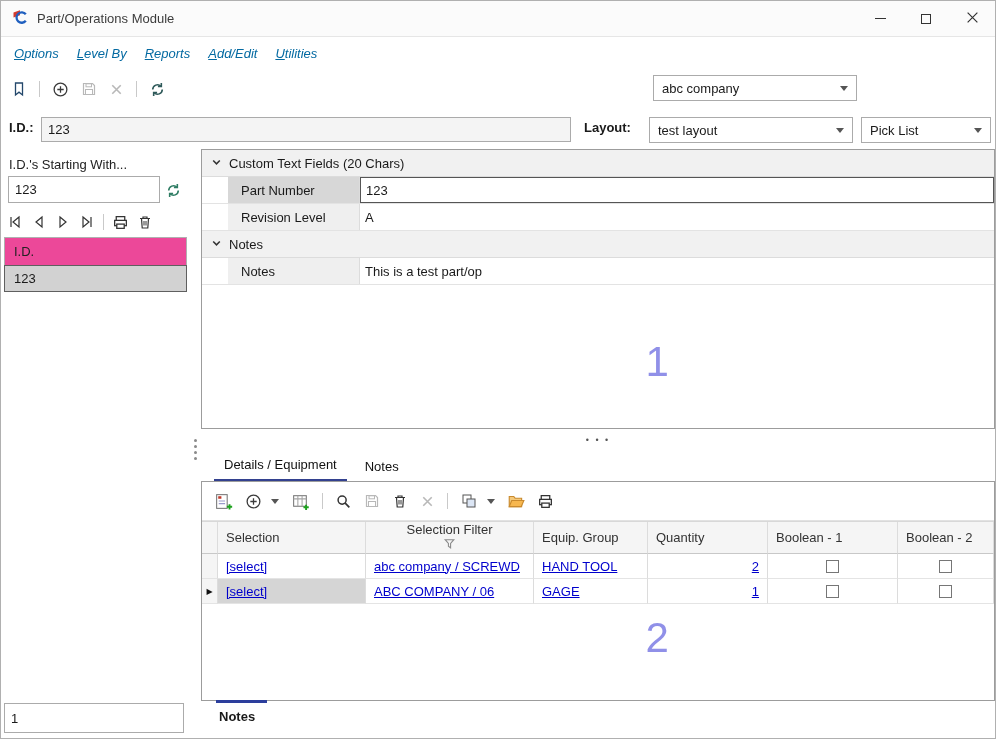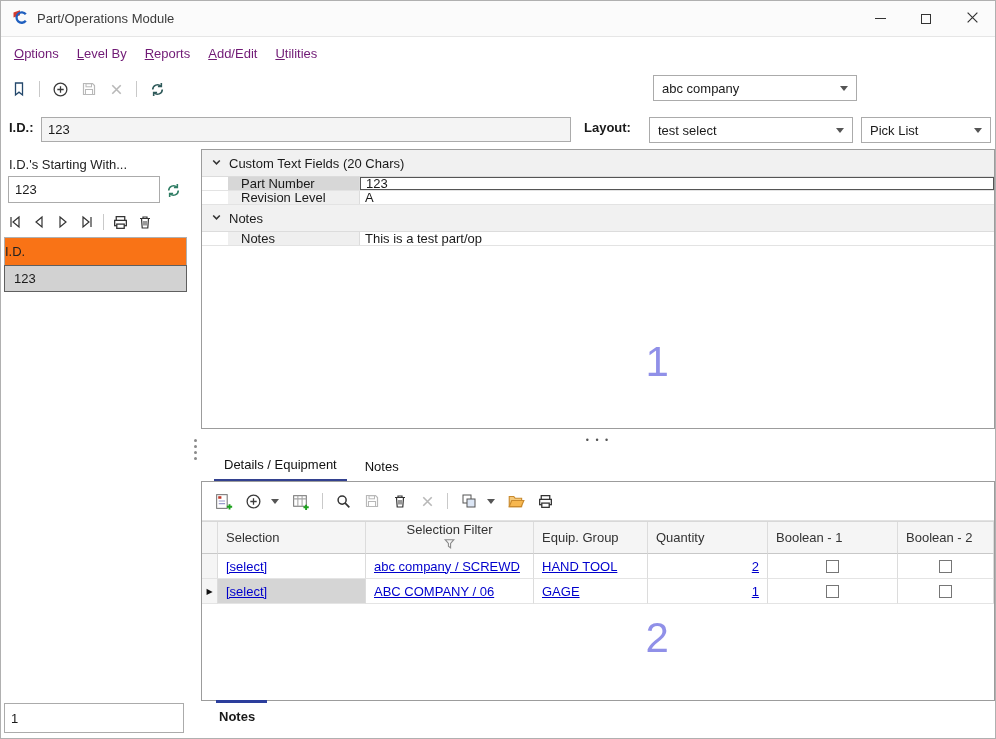--- a/index.html
+++ b/index.html
@@ -10,21 +10,21 @@
   
   #titlebar { position:absolute; left:0; top:0; width:100%; height:36px; background:#fbfbfb; border-bottom:1px solid #e6e6e6; display:flex; align-items:center; padding-left:10px; }
   #titlebar .app-title { margin-left:8px; color:#3c3c3c; }
   .win-controls { margin-left:auto; display:flex; height:100%; }
   .win-btn { width:46px; height:100%; display:flex; align-items:center; justify-content:center; background:transparent; border:none; }
   .min-glyph { width:11px; height:1px; background:#333; display:block; }
   .max-glyph { width:10px; height:10px; border:1px solid #333; display:block; }
 
   
   #menubar { position:absolute; left:0; top:37px; width:100%; height:31px; display:flex; align-items:center; padding-left:4px; background:#fff; }
-  .menu-item { display:inline-block; padding:6px 9px; color:#701a75; }
+  .menu-item { display:inline-block; padding:6px 9px; color:#0369a1;font-style:italic; }
   .menu-item::first-letter { text-decoration:underline; }
 
   
   #main-toolbar { position:absolute; left:0; top:68px; width:100%; height:40px; background:#fff; }
   .tb-left { position:absolute; left:10px; top:8px; display:flex; align-items:center; gap:12px; height:24px; }
   .tb-sep { width:1px; height:16px; background:#c9c9c9; }
   .icon-btn { background:transparent; border:none; padding:0; display:flex; align-items:center; gap:3px; height:20px; }
   .icon-btn svg { display:block; }
 
   
@@ -44,34 +44,34 @@
   #layout-combo { left:648px; top:8px; width:204px; }
   #view-combo { left:860px; top:8px; width:130px; }
 
   
   #sidebar { position:absolute; left:0; top:148px; width:200px; bottom:0; background:#fff; }
   #starting-label { position:absolute; left:8px; top:8px; color:#222; }
   #filter-input { position:absolute; left:7px; top:27px; width:152px; height:27px; }
   #filter-refresh { position:absolute; left:164px; top:31px; }
   #nav-row { position:absolute; left:6px; top:62px; display:flex; align-items:center; gap:8px; height:22px; }
   #id-list { position:absolute; left:3px; top:88px; width:183px; }
-  .list-header { height:29px; background:#f97316; border:1px solid #b0b0b0; display:flex; align-items:center; color:#222; }
+  .list-header { height:29px; background:#ec4899; border:1px solid #b0b0b0; display:flex; align-items:center; padding-left:9px; color:#222; }
   .list-row-sel { height:27px; background:#d2d2d2; border:1px solid #5f5f5f; margin-top:-1px; display:flex; align-items:center; padding-left:9px; }
   #record-input { position:absolute; left:3px; bottom:5px; width:180px; height:30px; }
   #v-splitter { position:absolute; right:4px; top:290px; display:flex; flex-direction:column; gap:3px; }
   #v-splitter i { width:3px; height:3px; background:#8a8a8a; border-radius:50%; }
 
   
   #main { position:absolute; left:200px; top:148px; right:0; bottom:0; }
 
   
   #panel1 { position:absolute; left:0; top:0; right:0; height:280px; border:1px solid #9c9c9c; background:#fff; overflow:hidden; }
   .section-header { height:27px; background:#f1f1f1; border-bottom:1px solid #dcdcdc; display:flex; align-items:center; gap:7px; padding-left:9px; }
   .section-title { font-weight:normal; }
-  .prop-row { display:flex; height:14px; border-bottom:1px solid #e3e3e3; }
+  .prop-row { display:flex; height:27px; border-bottom:1px solid #e3e3e3; }
   .prop-indent { width:26px; background:#fff; }
   .prop-label { width:132px; background:#efefef; border-right:1px solid #dcdcdc; display:flex; align-items:center; padding-left:13px; }
   .prop-label.selected { background:#d7d7d7; }
   .prop-value { flex:1; display:flex; align-items:center; padding-left:5px; background:#fff; }
   .prop-value.focused { border:1px solid #555; }
   .watermark { position:absolute; font-size:42px; color:#9090e8; pointer-events:none; }
   #watermark1 { left:56%; top:188px; }
 
   
   #h-splitter { position:absolute; left:0; top:280px; right:0; height:20px; text-align:center; color:#555; font-size:9px; letter-spacing:2px; padding-top:6px; }
@@ -195,21 +195,21 @@
       <span class="combo-text">abc company</span>
       <span class="combo-arrow"></span>
     </div>
   </div>
 
   <div id="id-row">
     <span class="fld-label" id="id-label">I.D.:</span>
     <input class="textbox" id="id-input" value="123" style="">
     <span class="fld-label" id="layout-label">Layout:</span>
     <div class="combo" id="layout-combo">
-      <span class="combo-text">test select</span>
+      <span class="combo-text">test layout</span>
       <span class="combo-arrow"></span>
     </div>
     <div class="combo" id="view-combo">
       <span class="combo-text">Pick List</span>
       <span class="combo-arrow"></span>
     </div>
   </div>
 
   <div id="sidebar">
     <span id="starting-label">I.D.'s Starting With...</span>

